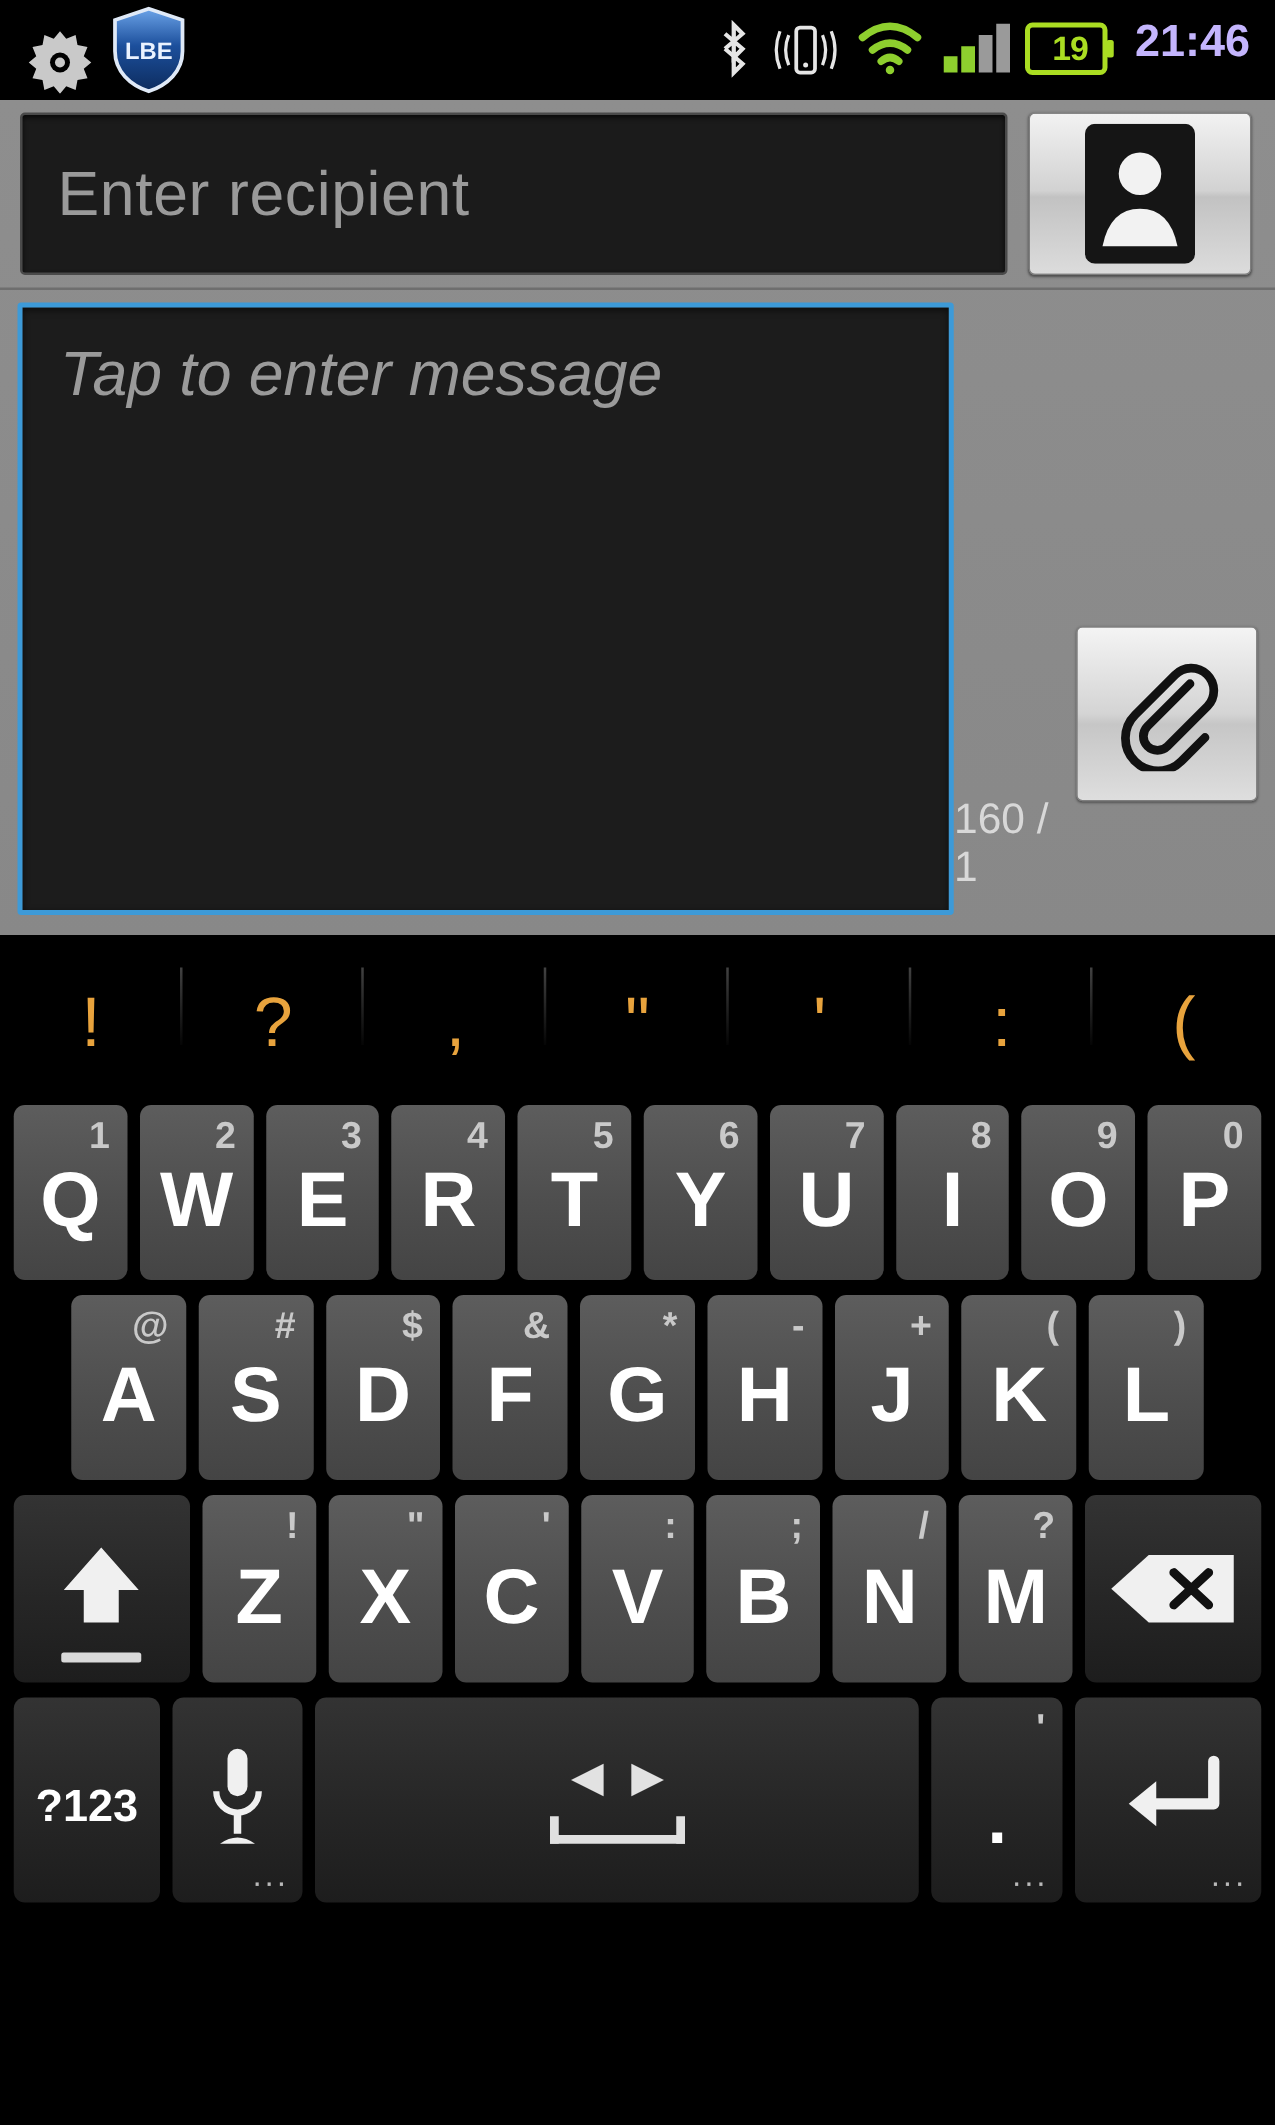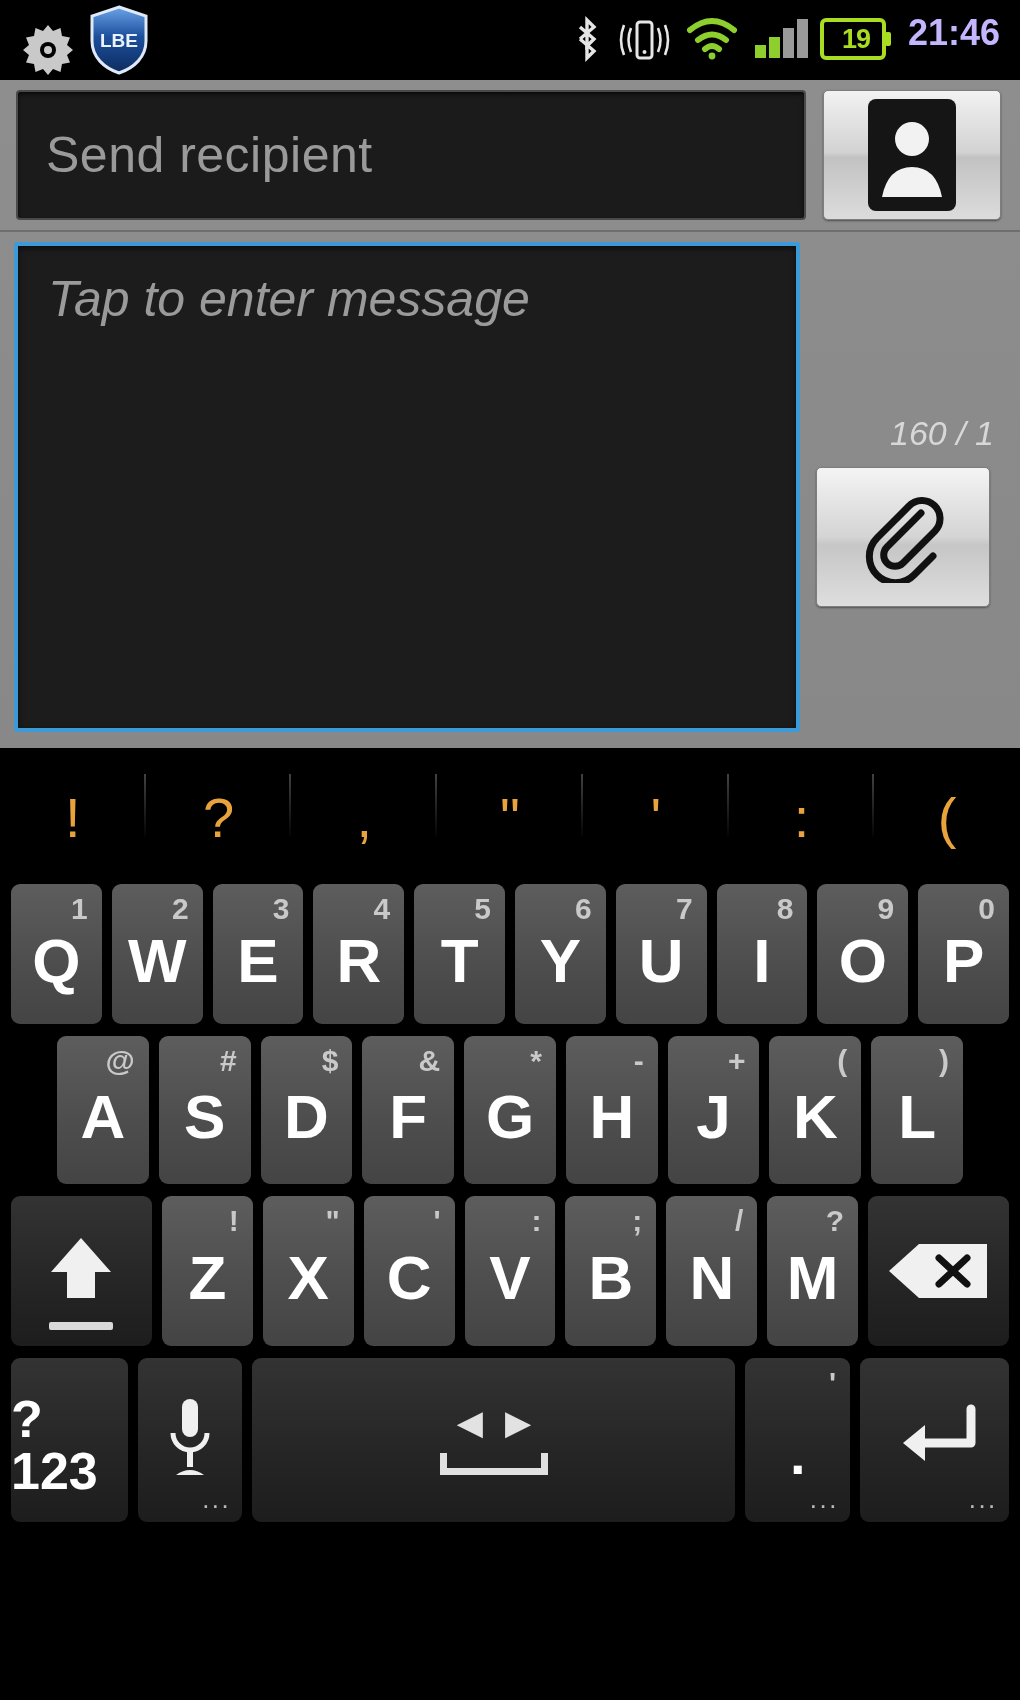--- a/index.html
+++ b/index.html
@@ -81,23 +81,22 @@
     border:4px solid #3d9ad8;
     border-radius:3px;
     padding:26px 30px;
     box-shadow:inset 0 2px 6px rgba(0,0,0,.6);
     font-style:italic;
   }
   #message-field .ph{
     font-size:50px; color:#9a9a9a; line-height:1.1;
   }
   #right-col{
-    flex:1; display:flex; flex-direction:column; align-items:center;
+    flex:1; display:flex; flex-direction:row; align-items:center;
     padding-top:172px;
-    font-style:italic;
   }
   #char-counter{
     font-size:34px; color:#d8d8d8; font-weight:400;
     align-self:flex-end; padding-right:12px; margin-bottom:14px;
   }
   #send-btn{
     width:174px; height:125px; border-radius:5px;
     background:linear-gradient(180deg,#9d9d9d 0%,#989898 100%);
     border:1px solid #7b7b7b;
     display:flex; align-items:center; justify-content:center;
@@ -172,21 +171,21 @@
   #key-shift{ flex:1.55; }
   #key-backspace{ flex:1.55; }
   .shift-ic{ width:72px; height:78px; }
   .shift-bar{
     position:absolute; bottom:16px; left:50%; transform:translateX(-50%);
     width:64px; height:8px; background:#d9d9d9; border-radius:2px;
   }
   .bksp-ic{ width:104px; height:62px; }
 
   #key-sym{ flex:1.45; }
-  #key-sym .lbl{ font-size:52px; font-weight:bold; margin-top:10px; }
+  #key-sym .lbl{ font-size:36px; font-weight:bold; margin-top:10px; }
   #key-mic{ flex:1.3; }
   .mic-ic{ width:52px; height:90px; }
   #key-space{ flex:6.0; }
   .space-inner{ display:flex; flex-direction:column; align-items:center; gap:14px; }
   .space-lang{ display:flex; align-items:center; gap:22px; }
   .space-lang .arr{ font-size:34px; color:#e2e2e2; line-height:1; }
   .space-lang .lang{ font-size:48px; color:#d6d6d6; line-height:1; }
   .space-bar{
     width:108px; height:22px;
     border-left:7px solid #e0e0e0;
@@ -275,21 +274,21 @@
     </span>
 
     <span id="clock">21:46</span>
   </div>
 </div>
 
 <div id="compose">
 
   <div id="recipient-row">
     <div id="recipient-field">
-      <span class="ph">Send recipient</span>
+      <span class="ph">Enter recipient</span>
     </div>
     <div id="contacts-btn">
       <span class="person-ic">
         <svg viewBox="0 0 88 112" width="88" height="112">
           <rect x="0" y="0" width="88" height="112" rx="8" fill="#151515"></rect>
           <circle cx="44" cy="40" r="17" fill="#f2f2f2"></circle>
           <path d="M14 98 q6 -30 30 -30 q24 0 30 30 z" fill="#f2f2f2"></path>
         </svg>
       </span>
     </div>

